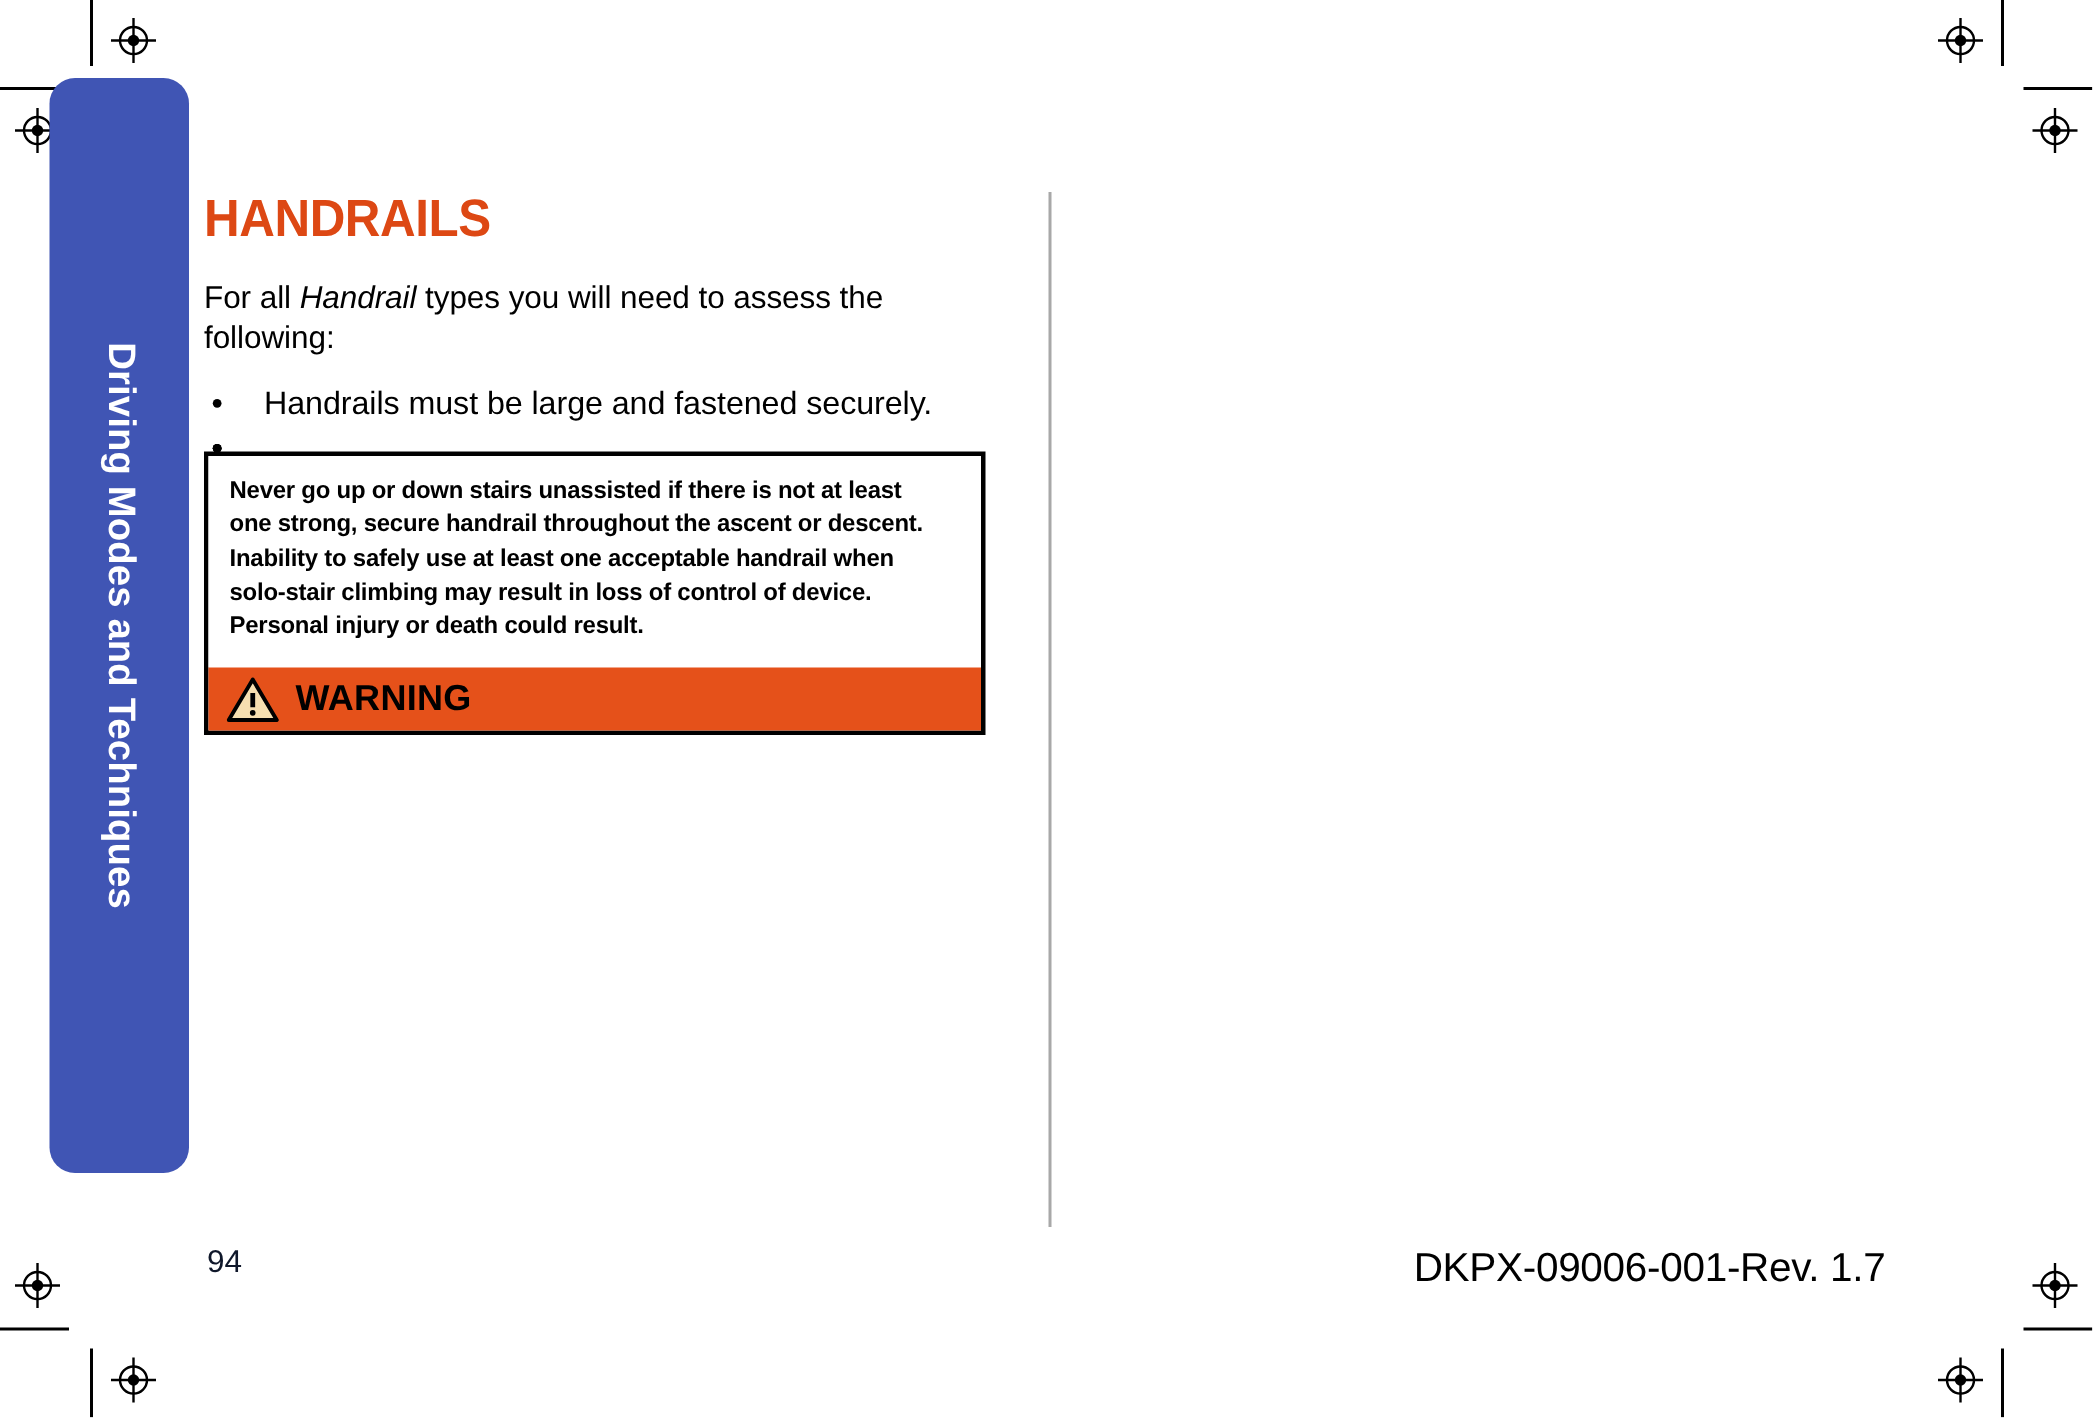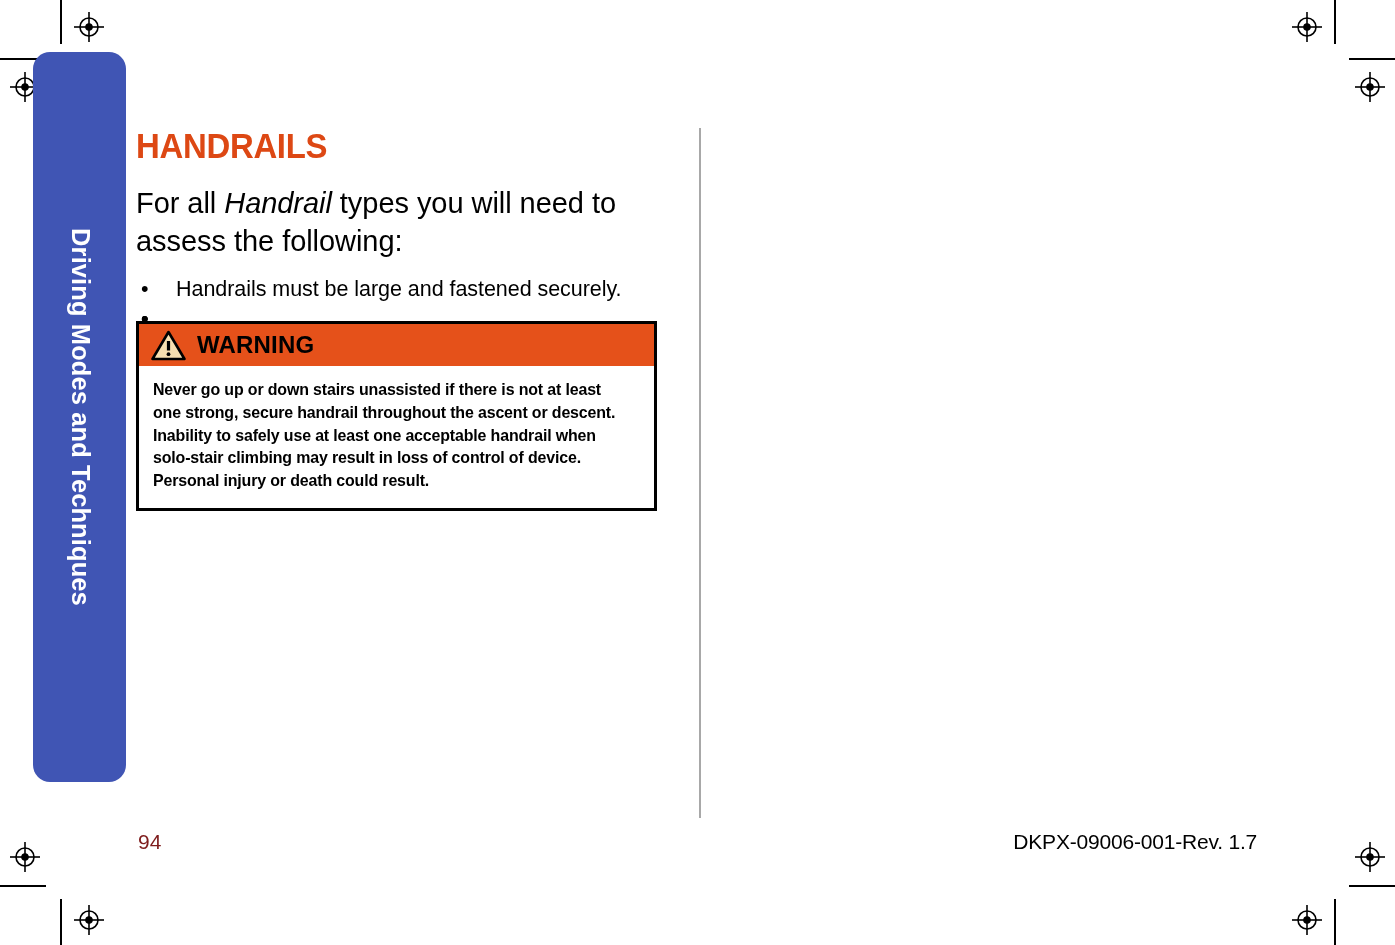--- a/index.html
+++ b/index.html
@@ -74,21 +74,21 @@
     color: #dd4814;
     font-size: 35px;
     font-weight: bold;
     letter-spacing: -0.3px;
     line-height: 1.0;
     margin: 0 0 22px 0;
     transform: scaleX(0.94);
     transform-origin: left center;
   }
   #intro-paragraph {
-    font-size: 29px;
+    font-size: 21px;
     line-height: 1.30;
     color: #000000;
     margin: 0 0 16px 0;
     letter-spacing: -0.05px;
   }
   #intro-paragraph .em {
     font-style: italic;
   }
   #bullet-list {
     list-style: none;
@@ -153,27 +153,27 @@
     transform: scaleX(0.985);
     transform-origin: left center;
   }
 
   
   #footer-page-number {
     position: absolute;
     left: 138px;
     top: 830px;
     font-size: 21px;
-    color: #7f1d1d;
+    color: #0f172a;
   }
   #footer-doc-id {
     position: absolute;
     right: 138px;
     top: 830px;
-    font-size: 21px;
+    font-size: 27px;
     color: #000000;
     letter-spacing: -0.2px;
   }
 </style>
 </head>
 <body>
 
 <div id="page">
 
   <div class="crop-line" style="left:60px;  top:0px;   width:2px;  height:44px;"></div>
@@ -272,35 +272,35 @@
       </li>
       <li>
         <span class="bullet-dot">•</span>
       </li>
       <li>
         <span class="bullet-dot">•</span>
       </li>
     </ul>
 
     <div id="warning-box">
+      <div id="warning-body">
+        <p>Never go up or down stairs unassisted if there is not at least</p>
+        <p>one strong, secure handrail throughout the ascent or descent.</p>
+        <p>Inability to safely use at least one acceptable handrail when</p>
+        <p>solo-stair climbing may result in loss of control of device.</p>
+        <p>Personal injury or death could result.</p>
+      </div>
       <div id="warning-header">
         <svg id="warning-triangle-icon" viewBox="0 0 35 31">
           <polygon points="17.5,2 33.5,29 1.5,29" fill="#f7dfb0" stroke="#000000" stroke-width="2.6" stroke-linejoin="round"></polygon>
           <rect x="15.9" y="11" width="3.2" height="9.5" fill="#000000"></rect>
           <circle cx="17.5" cy="24.2" r="1.9" fill="#000000"></circle>
         </svg>
         <span id="warning-title">WARNING</span>
       </div>
-      <div id="warning-body">
-        <p>Never go up or down stairs unassisted if there is not at least</p>
-        <p>one strong, secure handrail throughout the ascent or descent.</p>
-        <p>Inability to safely use at least one acceptable handrail when</p>
-        <p>solo-stair climbing may result in loss of control of device.</p>
-        <p>Personal injury or death could result.</p>
-      </div>
     </div>
 
   </div>
 
   <div id="footer-page-number">94</div>
   <div id="footer-doc-id">DKPX-09006-001-Rev. 1.7</div>
 
 </div>
 
 </body></html>

